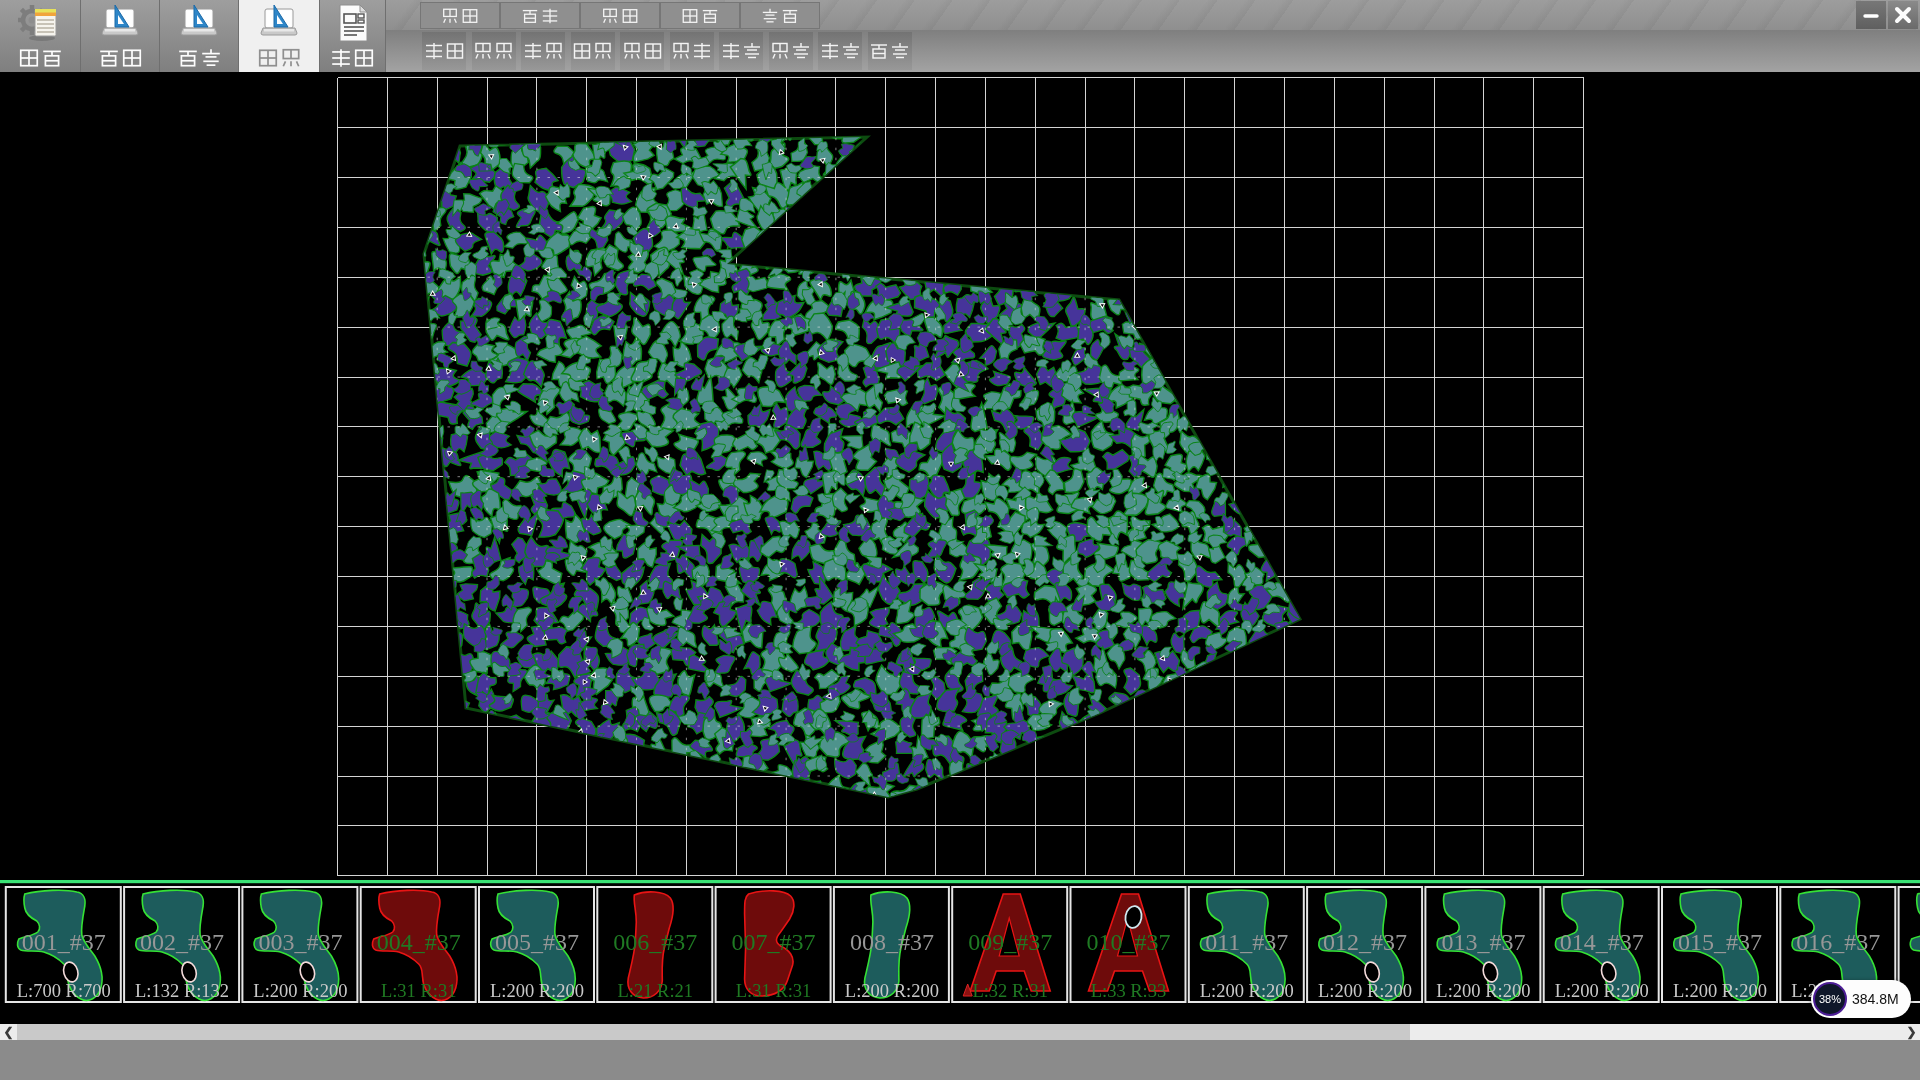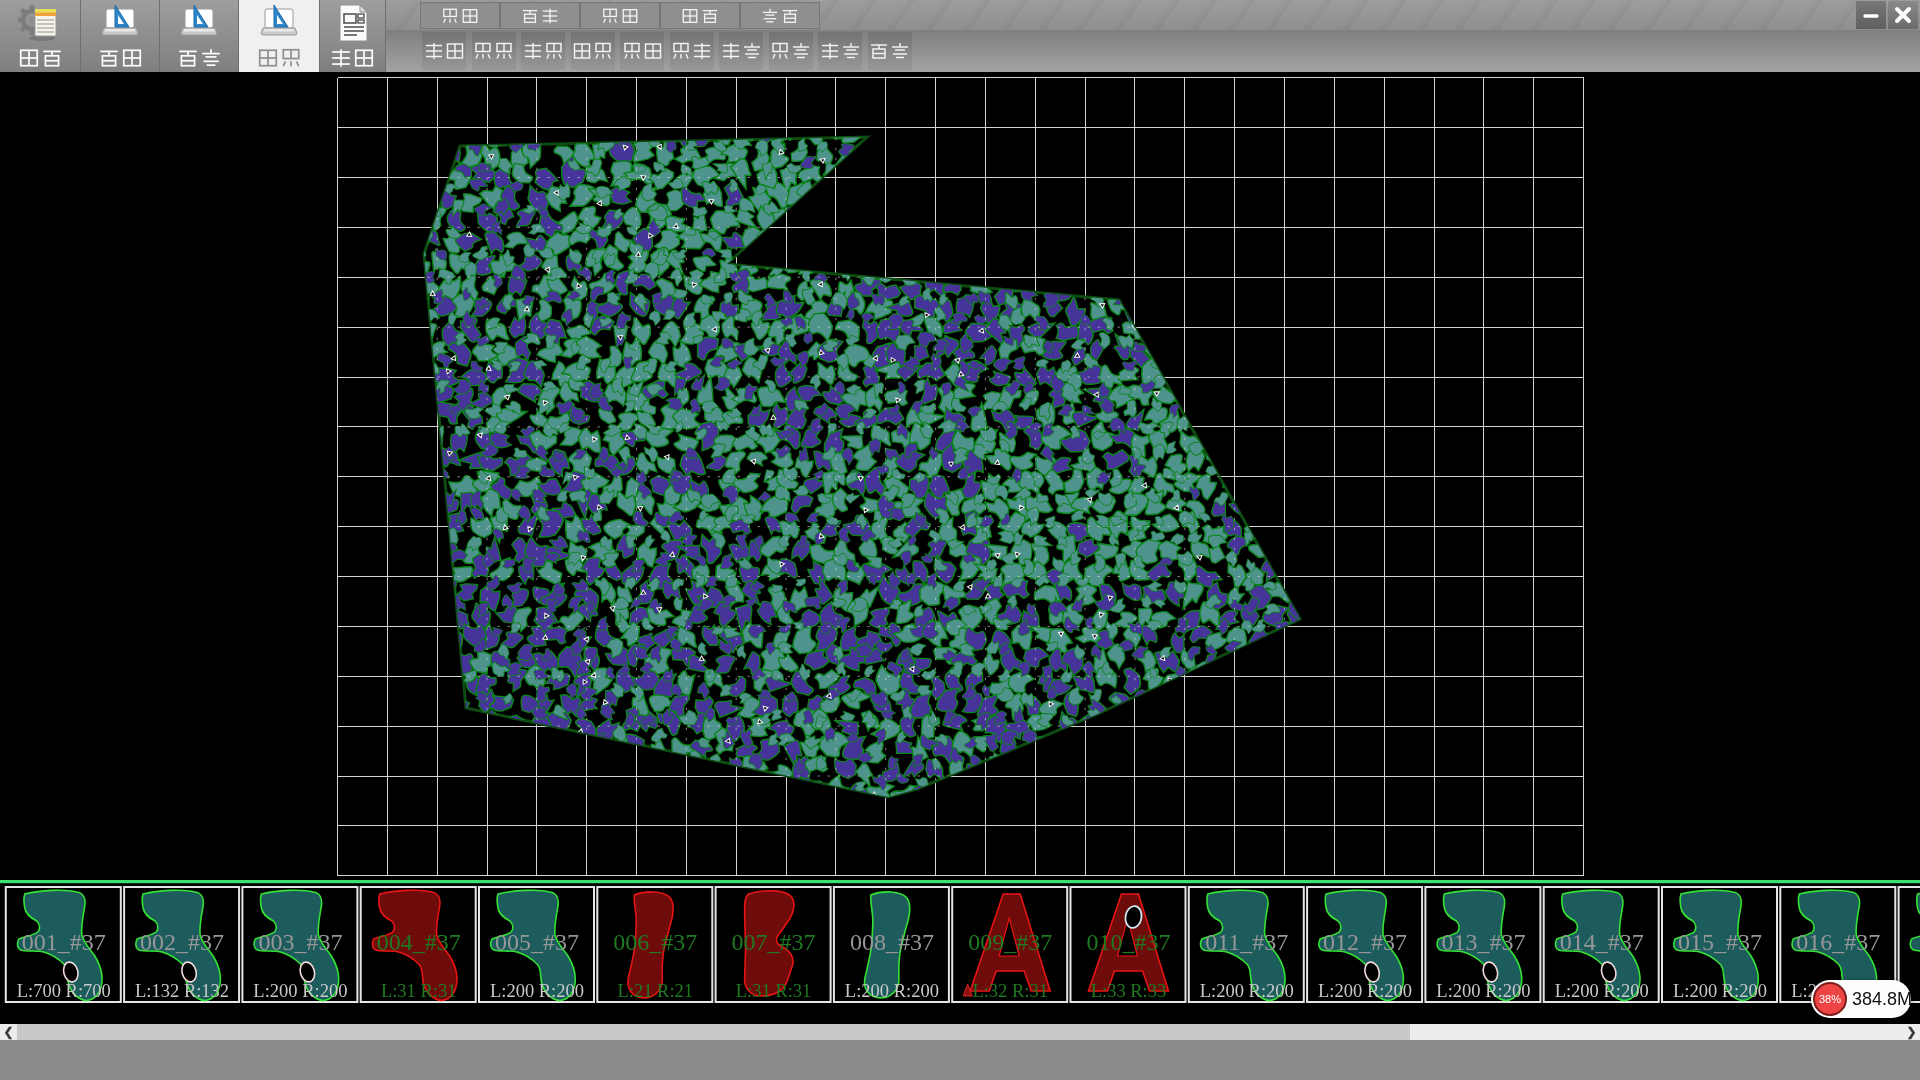--- a/index.html
+++ b/index.html
@@ -17,22 +17,22 @@
 .tbtn{width:44px;height:38px;background:linear-gradient(180deg,#737373,#989898);display:flex;align-items:center;justify-content:center;gap:1px}
 #winbtns{position:absolute;right:2px;top:1px;display:flex;gap:2px}
 .wbtn{width:30px;height:28px;background:linear-gradient(180deg,#777,#5f5f5f);display:flex;align-items:center;justify-content:center}
 #canvas{position:absolute;left:0;top:72px}
 #thumbs{position:absolute;left:0;top:878px}
 #scroll{position:absolute;left:0;top:1024px;width:1920px;height:16px;background:#ececec}
 #scroll .thumb{position:absolute;left:17px;top:0;width:1393px;height:16px;background:#c9c9c9}
 #scroll .ar{position:absolute;top:0;width:17px;height:16px;color:#3a3a3a;font-size:12px;font-weight:bold;display:flex;align-items:center;justify-content:center}
 #graybar{position:absolute;left:0;top:1040px;width:1920px;height:40px;background:#8b8b8b}
 #badge{position:absolute;left:1811px;top:980px;width:100px;height:38px;background:#fdfdfd;border-radius:19px;box-shadow:0 1px 4px rgba(0,0,0,.45)}
-#badge .circ{position:absolute;left:2px;top:2px;width:34px;height:34px;border-radius:50%;background:#ef4444;border:2px solid #7f1d1d;color:#fff;font-size:11px;display:flex;align-items:center;justify-content:center}
-#badge .mem{position:absolute;left:41px;top:0;height:38px;display:flex;align-items:center;color:#111;font-size:18px}
+#badge .circ{position:absolute;left:2px;top:2px;width:34px;height:34px;border-radius:50%;background:#0f172a;border:2px solid #4c1d95;color:#fff;font-size:11px;display:flex;align-items:center;justify-content:center}
+#badge .mem{position:absolute;left:41px;top:0;height:38px;display:flex;align-items:center;color:#111;font-size:14px}
 </style></head>
 <body>
 <div id="bar">
     <div class="hatch"></div>
     <div id="row2"></div>
 <div id="icons">
       <div class="bigbtn" style="width:81px">
         <div class="bicon"><svg width="44" height="42" viewBox="0 0 44 42">
 <g stroke="#7d7d7d" stroke-width="4.5" fill="none">
 <circle cx="14" cy="18" r="9"></circle>

